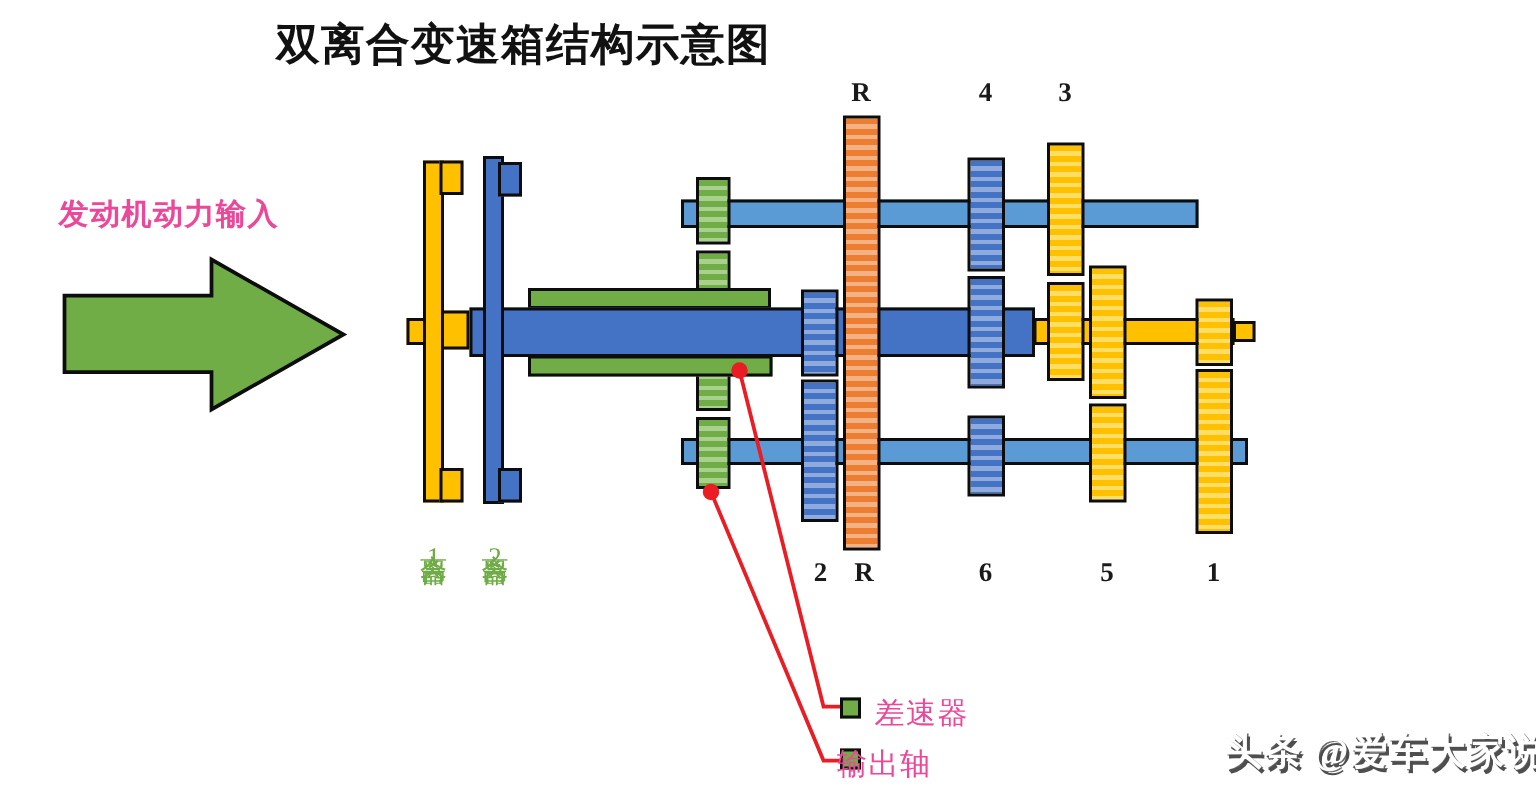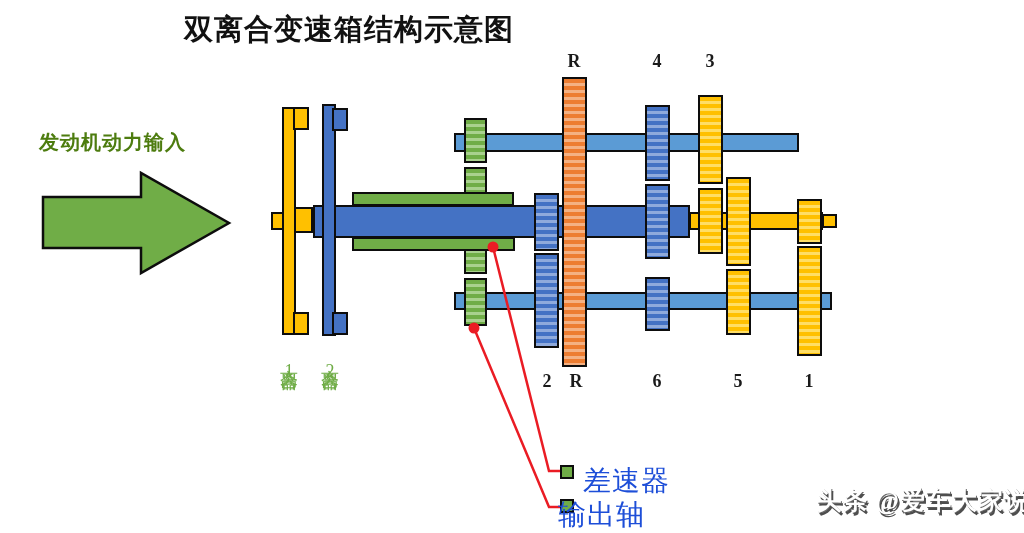--- a/index.html
+++ b/index.html
@@ -18,33 +18,33 @@
   
   .st-blue{background:repeating-linear-gradient(180deg,#4472C4 0px,#4472C4 4px,#8FAADC 4px,#8FAADC 7px);}
   .st-orange{background:repeating-linear-gradient(180deg,#ED7D31 0px,#ED7D31 4px,#F4B183 4px,#F4B183 7px);}
   .st-yellow{background:repeating-linear-gradient(180deg,#FFC000 0px,#FFC000 4px,#FFDE66 4px,#FFDE66 7px);}
   .st-green{background:repeating-linear-gradient(180deg,#70AD47 0px,#70AD47 4px,#A9D18E 4px,#A9D18E 7px);}
   .title{
     position:absolute;left:168px;top:10px;font-size:29px;font-weight:bold;color:#111;
     letter-spacing:1px;white-space:nowrap;
   }
   .engine-label{
-    position:absolute;left:23px;top:129px;font-size:20px;font-weight:bold;color:#4d7c0f;
+    position:absolute;left:23px;top:129px;font-size:20px;font-weight:bold;color:#ec4899;
     letter-spacing:1px;white-space:nowrap;
   }
   .gear-label{
     position:absolute;width:30px;text-align:center;font-size:18px;font-weight:bold;color:#1a1a1a;
   }
   .clutch-label{
     position:absolute;width:24px;top:355px;height:100px;
     writing-mode:vertical-rl;text-orientation:upright;
     font-size:18px;color:#6FAC46;letter-spacing:2px;text-align:left;line-height:24px;
   }
   .legend-label{
-    position:absolute;font-size:28px;color:#1d4ed8;letter-spacing:1px;white-space:nowrap;
+    position:absolute;font-size:20px;color:#ec4899;letter-spacing:1px;white-space:nowrap;
   }
   .legend-square{position:absolute;width:14px;height:14px;background:#70AD47;border:2px solid #0d0d0d;box-sizing:border-box;}
   .watermark{
     position:absolute;right:10px;top:484px;font-size:25px;font-weight:bold;color:#ffffff;
     letter-spacing:1px;white-space:nowrap;
     text-shadow:2px 3px 0 #4e4e4e, 1px 1px 0 #6a6a6a;
   }
   svg{display:block;}
 </style>
 </head>

